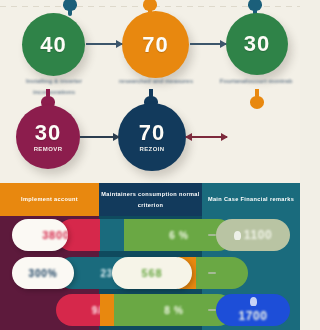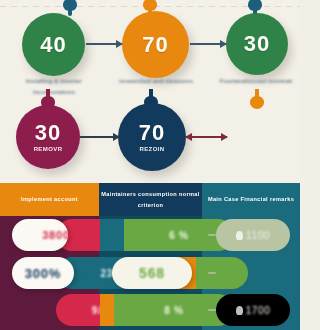--- a/index.html
+++ b/index.html
@@ -59,21 +59,21 @@
 
   .row{position:absolute;left:0;width:300px;height:32px;}
   .seg{position:absolute;top:0;height:32px;display:flex;align-items:center;
        justify-content:center;}
   .seg .txt{font-size:10px;font-weight:bold;letter-spacing:.8px;filter:blur(.8px);}
   .pill{border-radius:16px;box-shadow:2px 2px 5px rgba(0,0,0,.22);}
   .capL{border-radius:16px 0 0 16px;}
   .capR{border-radius:0 16px 16px 0;}
   .endcap{border-radius:16px;display:flex;align-items:center;justify-content:center;gap:3px;}
   .endcap .bulb{width:7px;height:9px;border-radius:50% 50% 40% 40%;background:rgba(255,255,255,.75);}
-  .endcap .etxt{font-size:10px;font-weight:normal;color:#f1f4e8;letter-spacing:.6px;filter:blur(.8px);}
+  .endcap .etxt{font-size:12px;font-weight:bold;color:#f1f4e8;letter-spacing:.6px;filter:blur(.8px);}
   .notch{position:absolute;width:8px;height:2px;border-radius:1px;background:rgba(180,190,170,.8);}
 </style>
 </head>
 <body>
 
 <div class="canvas">
 
   <div class="flow">
 
     <div class="pin" style="left:63px;top:-2px;">
@@ -190,37 +190,37 @@
       </div>
     </div>
 
     <div class="row" style="top:74px;">
       <div class="seg capL" style="left:56px;width:78px;background:#1a6b7d;">
         <span class="txt" style="color:#dff0f4;margin-left:30px;">234</span>
       </div>
       <div class="seg" style="left:178px;width:32px;background:#e8880f;"></div>
       <div class="seg capR" style="left:196px;width:52px;background:#6aa844;"></div>
       <div class="seg pill" style="left:112px;width:80px;background:#f6f4e8;">
-        <span class="txt" style="color:#6aa844;font-size:14px;">568</span>
+        <span class="txt" style="color:#6aa844;font-size:11px;">568</span>
       </div>
       <div class="notch" style="left:208px;top:15px;"></div>
       <div class="seg pill" style="left:12px;width:62px;background:#fbf9f4;">
-        <span class="txt" style="color:#123a5c;font-size:13px;">300%</span>
+        <span class="txt" style="color:#123a5c;font-size:10px;">300%</span>
       </div>
     </div>
 
     <div class="row" style="top:111px;">
       <div class="seg capL" style="left:56px;width:62px;background:#d6284b;">
         <span class="txt" style="color:#ffe9ec;margin-left:26px;">9/8</span>
       </div>
       <div class="seg" style="left:100px;width:34px;background:#e8880f;"></div>
       <div class="seg capR" style="left:114px;width:120px;background:#6aa844;">
         <span class="txt" style="color:#f0f7e4;">8 %</span>
       </div>
-      <div class="seg endcap" style="left:216px;width:74px;background:#000000;">
+      <div class="seg endcap" style="left:216px;width:74px;background:#1d4ed8;flex-direction:column;">
         <span class="bulb"></span>
         <span class="etxt">1700</span>
       </div>
       <div class="notch" style="left:208px;top:15px;"></div>
     </div>
 
   </div>
 </div>
 
 </body></html>

